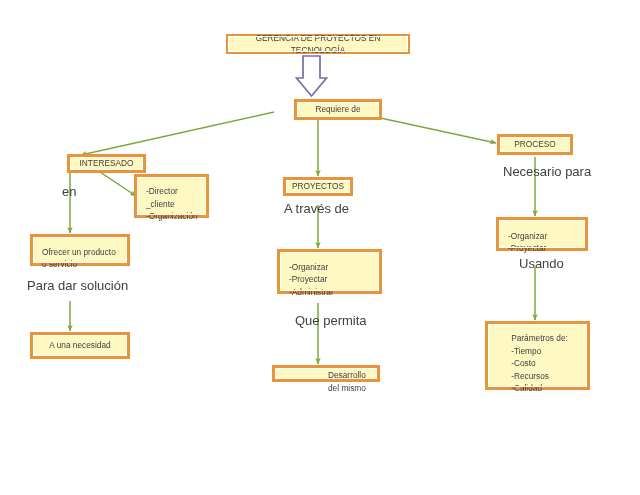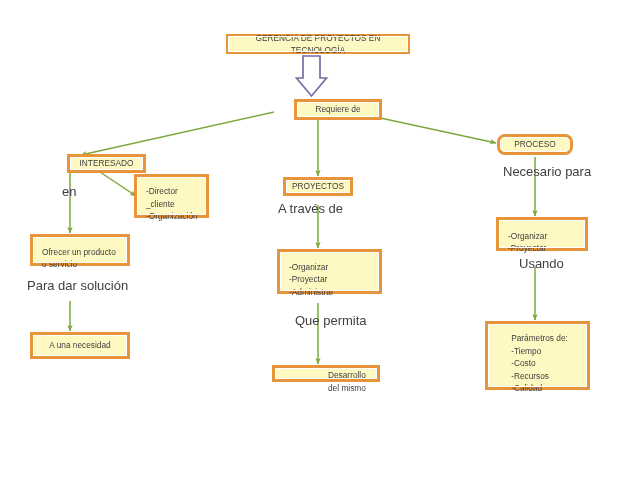--- a/index.html
+++ b/index.html
@@ -147,21 +147,21 @@
   <div class="node left-text" style="left:277px; top:249px; width:105px; height:45px;">
     <span class="txt">-Organizar
 -Proyectar
 -Administrar</span>
   </div>
 
   <div class="node left-text" style="left:272px; top:365px; width:108px; height:17px;padding-left:44px;">
     <span class="txt">Desarrollo del mismo</span>
   </div>
 
-  <div class="node center-text" style="left:497px; top:134px; width:76px; height:21px;border-radius:8px;">
+  <div class="node center-text" style="left:497px; top:134px; width:76px; height:21px;">
     <span class="txt">PROCESO</span>
   </div>
 
   <div class="node left-text" style="left:496px; top:217px; width:92px; height:34px;">
     <span class="txt">-Organizar
 -Proyectar</span>
   </div>
 
   <div class="node left-text" style="left:485px; top:321px; width:105px; height:69px;align-items:center;">
     <span class="txt">Parámetros de:
@@ -172,21 +172,21 @@
   </div>
 
   <div class="edge-label" style="left:62px; top:186px;">
     <span>en</span>
   </div>
 
   <div class="edge-label" style="left:27px; top:280px;">
     <span>Para dar solución</span>
   </div>
 
-  <div class="edge-label" style="left:278px; top:203px;">
+  <div class="edge-label" style="left:284px; top:203px;">
     <span>A través de</span>
   </div>
 
   <div class="edge-label" style="left:295px; top:315px;">
     <span>Que permita</span>
   </div>
 
   <div class="edge-label" style="left:503px; top:166px;">
     <span>Necesario para</span>
   </div>

